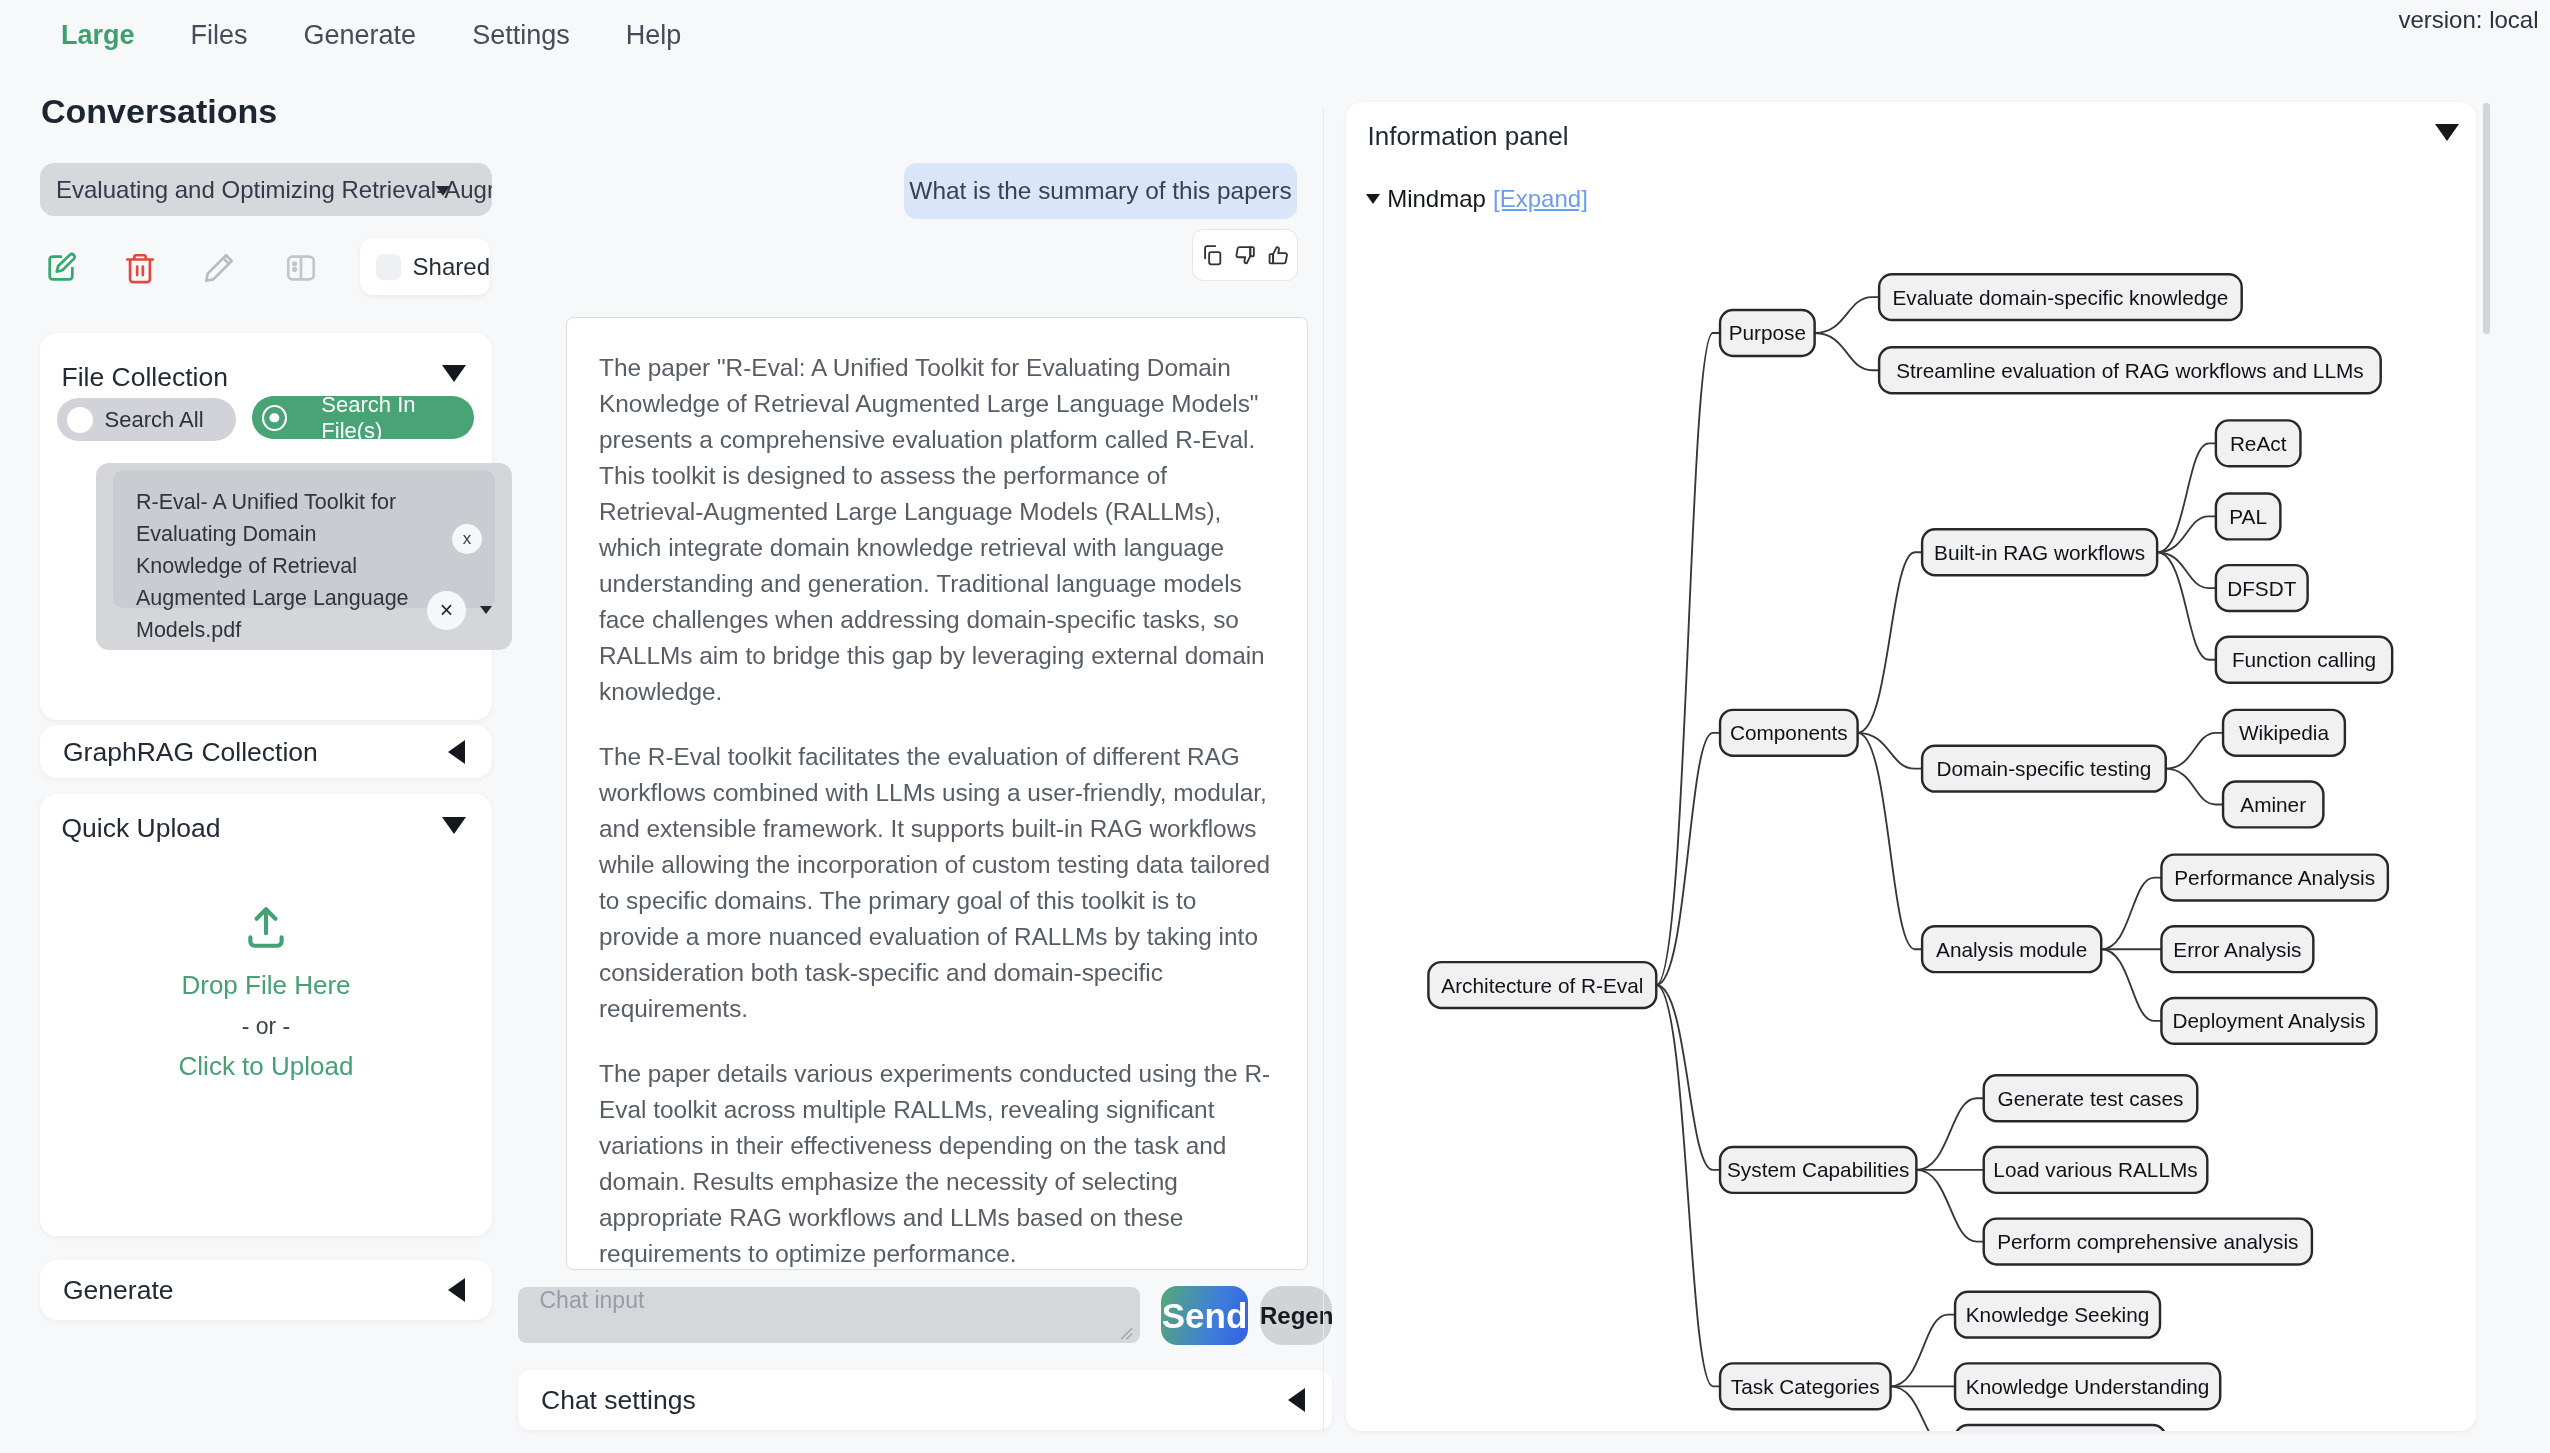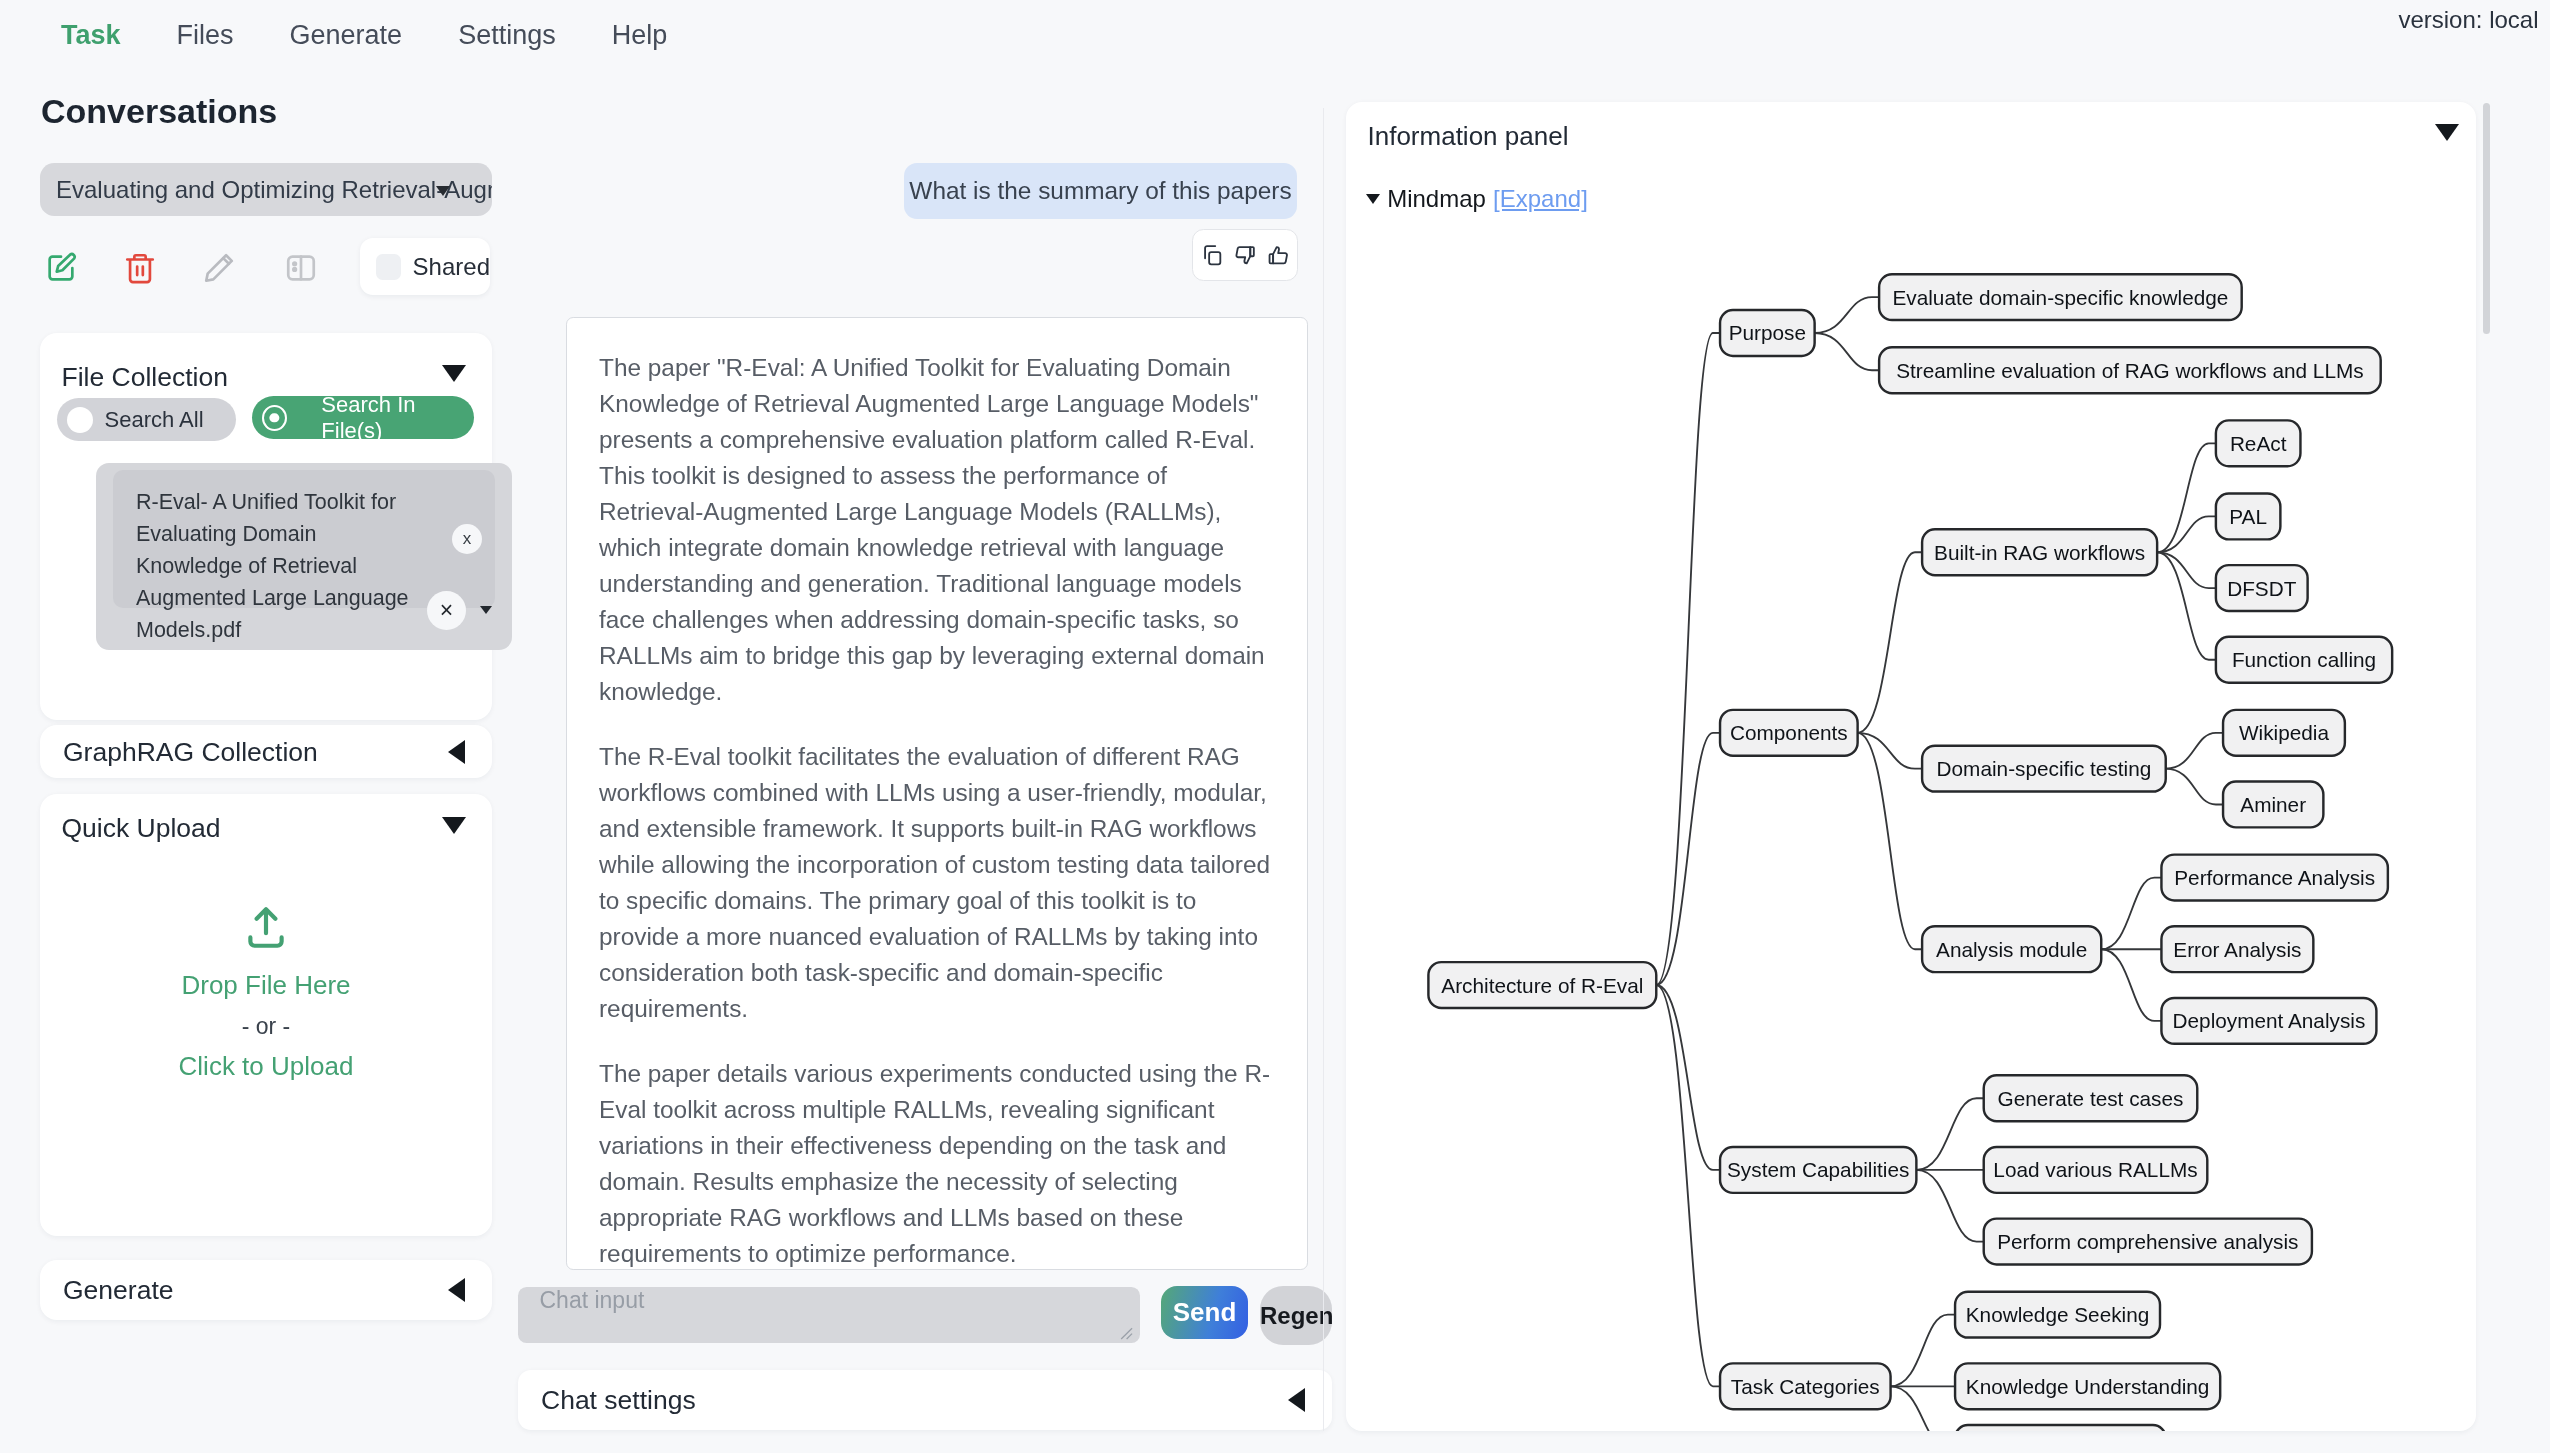--- a/index.html
+++ b/index.html
@@ -59,21 +59,21 @@
   .user-bubble { position:absolute; left:904px; top:163px; width:393px; height:56px; background:#d9e5f8; border-radius:13px; display:flex; align-items:center; justify-content:center; font-size:24.4px; color:#39424f; }
   .msg-actions { position:absolute; left:1192px; top:229px; width:106px; height:52px; background:#fff; border:1.4px solid #e3e5e9; border-radius:11.5px; display:flex; align-items:center; justify-content:center; gap:8.6px; }
   .msg-actions svg { width:24.4px; height:24.4px; cursor:pointer; }
 
   .answer-card { position:absolute; left:566px; top:317px; width:742px; height:953px; background:#fff; border:1.4px solid #d9dce1; border-radius:7.2px; padding:32px 32px; overflow:hidden; }
   .answer-card p { font-size:24.4px; line-height:36px; color:#575d66; margin-bottom:29px; }
 
   .chat-input { position:absolute; left:518px; top:1287px; width:622px; height:56px; background:#d6d7db; border:none; border-radius:8.6px; font-size:23px; color:#323a45; padding:0 21.5px; font-family:"Liberation Sans",sans-serif; resize:none; }
   .chat-input::placeholder { color:#979da6; }
   .grip { position:absolute; left:1115px; top:1322px; width:18.6px; height:18.6px; pointer-events:none; }
-  .send-btn { position:absolute; left:1161px; top:1286px; width:87px; height:53px; border:none; border-radius:16px; background:linear-gradient(105deg,#55a877 0%,#3f7fd9 60%,#335fe3 100%); color:#fff; font-size:26px; font-weight:700; cursor:pointer; font-family:"Liberation Sans",sans-serif; }
+  .send-btn { position:absolute; left:1161px; top:1286px; width:87px; height:59px; border:none; border-radius:16px; background:linear-gradient(105deg,#55a877 0%,#3f7fd9 60%,#335fe3 100%); color:#fff; font-size:35px; font-weight:700; cursor:pointer; font-family:"Liberation Sans",sans-serif; }
   .regen-btn { position:absolute; left:1260px; top:1286px; width:72px; height:59px; border:none; border-radius:23px; background:#d2d3d7; color:#16191e; font-size:24px; font-weight:600; cursor:pointer; font-family:"Liberation Sans",sans-serif; }
 
   .hdr-row { position:absolute; left:0; right:0; top:0; height:100%; }
   .hdr-row .card-title { position:absolute; left:23px; top:50%; transform:translateY(-50%); }
   .hdr-row .tri { position:absolute; right:27px; top:50%; transform:translateY(-50%); }
 
   .divider { position:absolute; left:1323px; top:108px; width:1.4px; height:1323px; background:#e9eaee; }
 
   
   .info-panel { left:1346px; top:102px; width:1130px; height:1329px; overflow:hidden; border-radius:16px; }
@@ -87,21 +87,21 @@
   .mm-node text { font-size:29px; fill:#0f1318; }
   .mm-edge { fill:none; stroke:#35373a; stroke-width:2.6; }
 
   .page-scroll { position:absolute; left:2483px; top:103px; width:7.2px; height:231px; background:#d2d4d8; border-radius:3.6px; }
 </style>
 </head>
 <body>
 
 <div class="topnav">
   <div class="items">
-    <span class="navitem active">Task</span>
+    <span class="navitem active">Large</span>
     <span class="navitem">Files</span>
     <span class="navitem">Generate</span>
     <span class="navitem">Settings</span>
     <span class="navitem">Help</span>
   </div>
   <span class="version">version: local</span>
 </div>
 
 <h1 class="sb-title">Conversations</h1>
 

